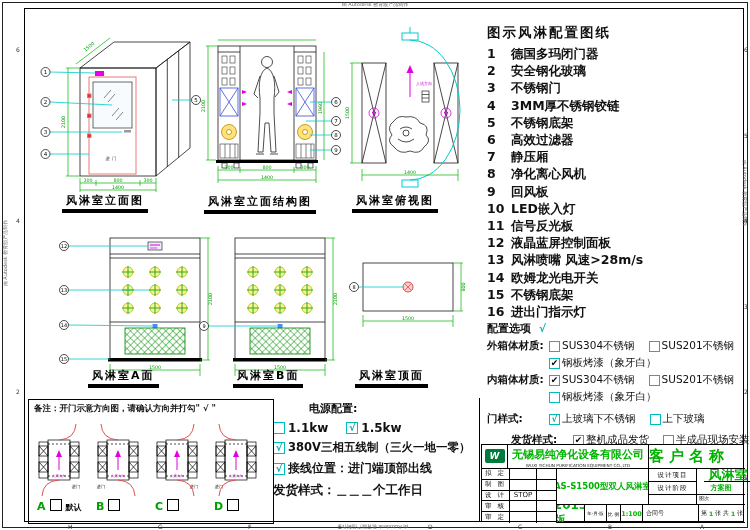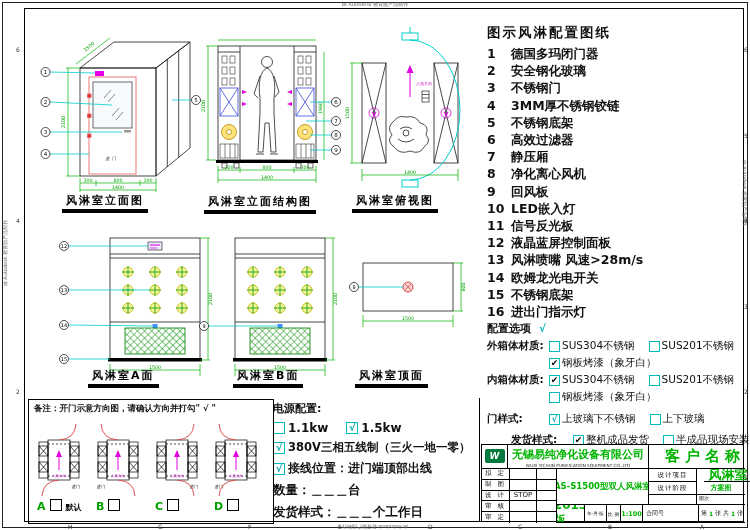--- a/index.html
+++ b/index.html
@@ -26,21 +26,21 @@
   .opt-row{margin-top:3px;display:flex;align-items:center;}
   .opt-label{width:62px;flex:none;font-weight:bold;}
   .opt-indent{margin-left:62px;}
   .opt-item{margin-right:14px;display:inline-flex;align-items:center;}
   .cb{display:inline-block;width:9px;height:9px;border:1px solid #00bcbc;margin-right:2px;line-height:9px;font-size:9px;text-align:center;font-weight:bold;flex:none;}
   .cb.black{color:#000;}
   .cb.cyan{color:#00a8a8;}
   .check-cyan{color:#00b4b4;font-weight:bold;margin-left:8px;}
   
   .power{position:absolute;left:273px;top:401px;width:206px;white-space:nowrap;}
-  .pw-title{font-size:11px;font-weight:bold;}
+  .pw-title{font-size:11px;font-weight:bold;padding-left:36px;}
   .pw-row{margin-top:5px;font-size:12px;font-weight:600;display:flex;align-items:center;}
   .pw-row .cb{width:10px;height:10px;line-height:10px;font-size:10px;margin-right:3px;}
   .pw-big{font-size:11.5px;}
   .pw-plain{font-size:12.5px;}
   .pw-gap{display:inline-block;width:18px;}
   
   .note{position:absolute;left:28px;top:399px;width:244px;height:123px;border:1px solid #000;}
   .note-text{position:absolute;left:5px;top:3px;font-size:8.5px;font-weight:600;white-space:nowrap;}
   .door-mini{position:absolute;top:20px;}
   .door-label{position:absolute;top:99px;font-size:11px;font-weight:bold;color:#00a000;white-space:nowrap;}
@@ -625,23 +625,20 @@
     </div>
     <div class="pw-row pw-big">
       <span class="cb cyan">√</span>
         <span>380V三相五线制（三火一地一零）</span>
     </div>
     <div class="pw-row">
       <span class="cb cyan">√</span>
         <span>接线位置：进门端顶部出线</span>
     </div>
     <div class="pw-row pw-plain">
-        <span>数量：＿＿＿台</span>
-      </div>
-    <div class="pw-row pw-plain">
         <span>发货样式：＿＿＿个工作日</span>
       </div>
   </div>
 
   <div class="vline"></div>
 
   <div class="note">
     <div class="note-text">备注：开门示意方向图，请确认方向并打勾" √ "</div>
 
     <svg class="door-mini" style="left:4px;" width="52" height="78" viewBox="0 0 50 78">
@@ -771,21 +768,21 @@
   </div>
 
   <div class="tb">
     <div class="tc" style="left:0;top:0;width:26px;height:24px;">
       <div class="logo-badge">W</div>
     </div>
     <div class="tc" style="left:26px;top:0;width:141px;height:24px;text-align:center;">
       <div class="green" style="font-size:11px;font-weight:bold;margin-top:2px;white-space:nowrap;">无锡易纯净化设备有限公司</div>
       <div style="font-size:5px;color:#222;white-space:nowrap;transform:scale(0.85);">WUXI YICHUN PURIFICATION EQUIPMENT CO.,LTD</div>
     </div>
-    <div class="tc" style="left:167px;top:0;width:96px;height:24px;display:flex;align-items:center;justify-content:flex-end;border-right:none;">
+    <div class="tc" style="left:167px;top:0;width:96px;height:24px;display:flex;align-items:center;justify-content:flex-start;border-right:none;">
       <span class="green" style="font-size:15px;font-weight:bold;letter-spacing:5px;">客户名称</span>
     </div>
 
     <div class="tc tb-label" style="left:0;top:24px;width:28px;height:10.8px;">拟 定</div>
     <div class="tc tb-label" style="left:0;top:34.8px;width:28px;height:10.8px;">制 图</div>
     <div class="tc tb-label" style="left:0;top:45.6px;width:28px;height:10.8px;">设 计</div>
     <div class="tc tb-label" style="left:0;top:56.4px;width:28px;height:10.8px;">审 核</div>
     <div class="tc tb-label" style="left:0;top:67.2px;width:28px;height:10.8px;border-bottom:none;">审 定</div>
 
     <div class="tc" style="left:28px;top:24px;width:27px;height:10.8px;"></div>

